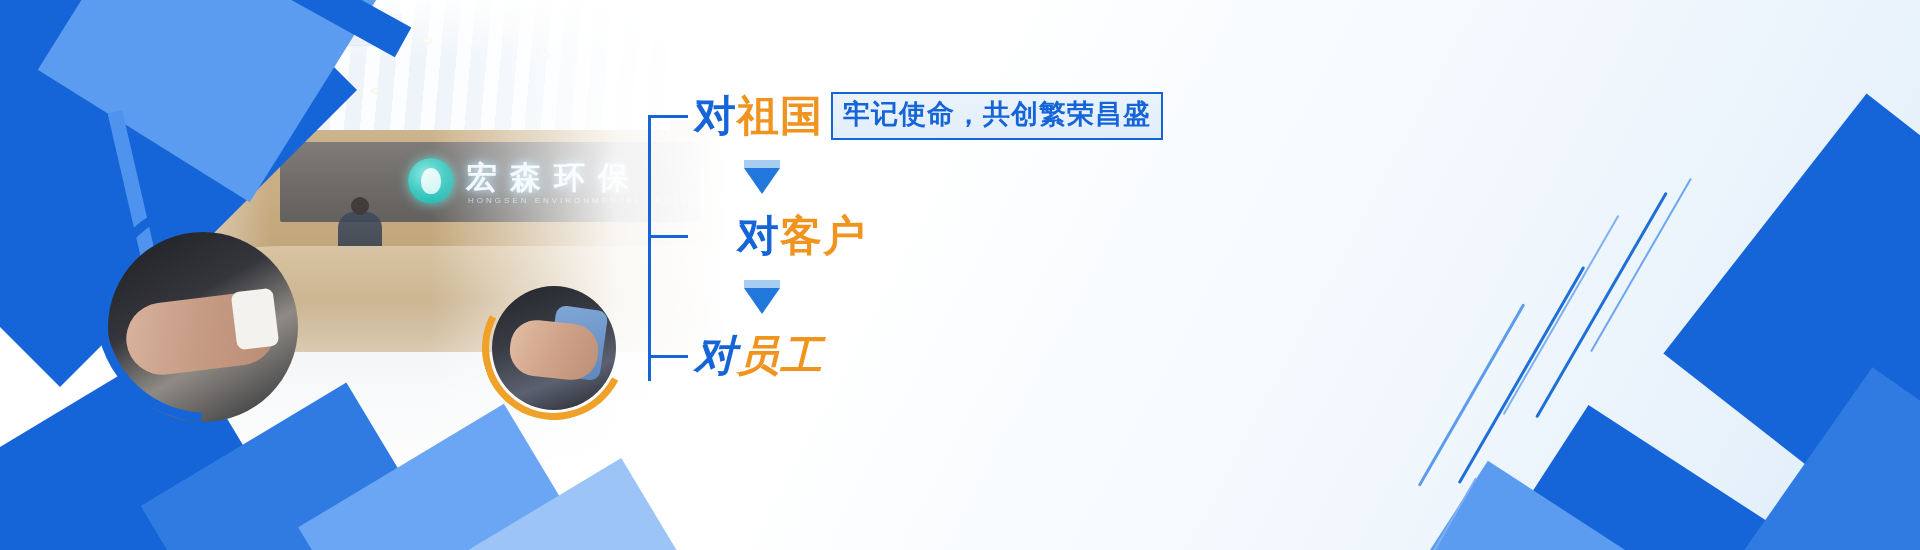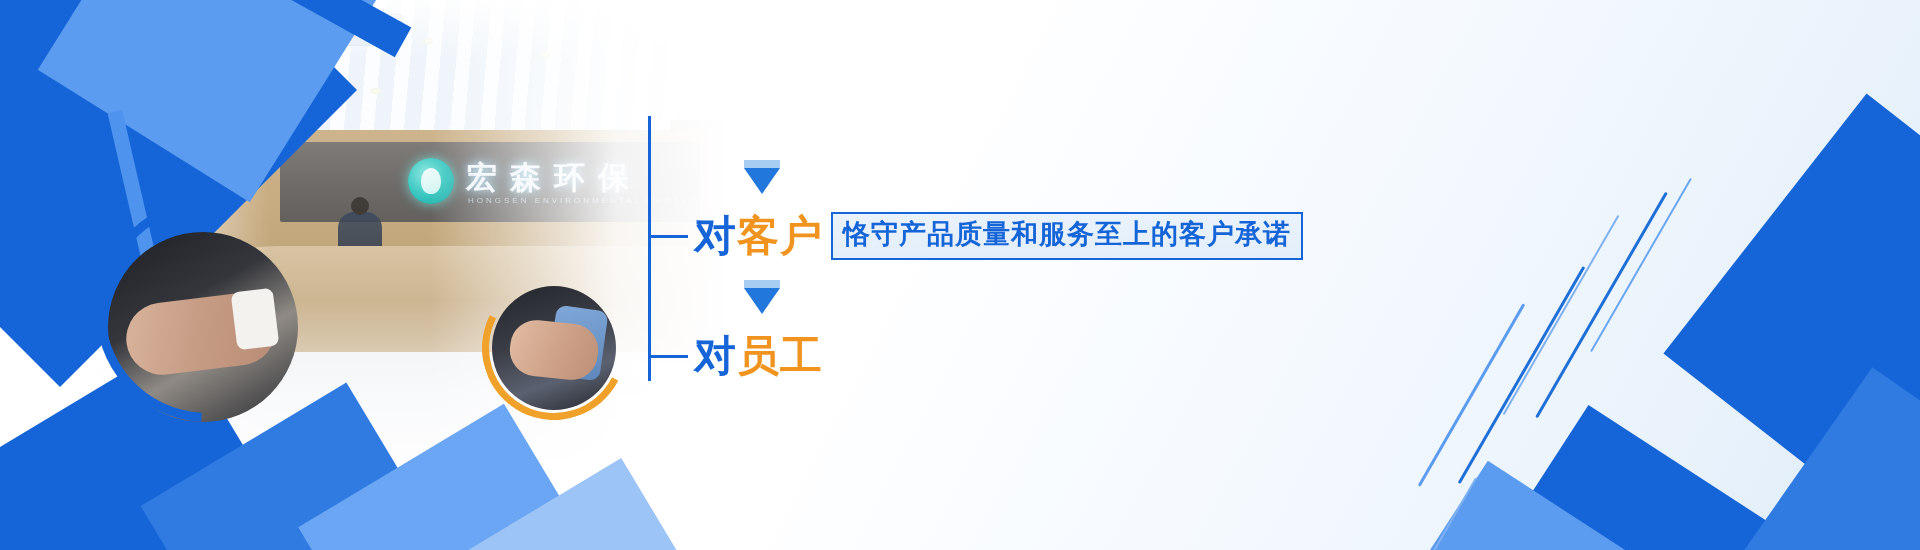--- a/index.html
+++ b/index.html
@@ -205,22 +205,22 @@
   .values{
     position:absolute;left:648px;top:78px;width:720px;height:330px;
   }
   .spine{
     position:absolute;left:0px;top:38px;width:3px;height:265px;background:#1565d8;
   }
   .row{
     position:absolute;left:0;display:flex;align-items:center;height:56px;
   }
   .row-1{top:10px;}
-  .row-2{top:130px;}
-  .row-3{top:250px;}
+  .row-2{top:130px;gap:43px;}
+  .row-3{top:250px;font-style:italic;}
   .tick{
     width:40px;height:3px;background:#1565d8;flex:none;
   }
   .label{
     font-size:42px;font-weight:700;white-space:nowrap;margin-left:6px;
     letter-spacing:1px;line-height:1;
   }
   .label .to{color:#1565d8;}
   .label .who{color:#f0941f;}
   .desc{
@@ -307,30 +307,34 @@
   <div class="r-line" style="left:1470px;top:290px;width:3px;height:210px;transform:rotate(30deg);background:#5b9bf0;"></div>
   <div class="r-line" style="left:1520px;top:250px;width:3px;height:250px;transform:rotate(30deg);"></div>
   <div class="r-line" style="left:1560px;top:200px;width:2px;height:230px;transform:rotate(30deg);background:#7fb0f2;"></div>
   <div class="r-line" style="left:1600px;top:175px;width:3px;height:260px;transform:rotate(30deg);"></div>
   <div class="r-line" style="left:1640px;top:165px;width:2px;height:200px;transform:rotate(30deg);background:#6aa6f3;"></div>
   <div class="r-line" style="left:1445px;top:470px;width:2px;height:120px;transform:rotate(30deg);background:#7fb0f2;"></div>
 
   <div class="values">
     <div class="spine"></div>
 
+    <div class="row row-1">
+      <div class="tick"></div>
+      <div class="label"><span class="to">对</span><span class="who">祖国</span></div>
+      <div class="desc">牢记使命，共创繁荣昌盛</div>
+    </div>
 
     <div class="arrow arrow-1">
       <div class="arrow-cap"></div>
       <div class="arrow-body" style="top:8px;"></div>
     </div>
 
     <div class="row row-2">
       <div class="tick"></div>
       <div class="label"><span class="to">对</span><span class="who">客户</span></div>
-      <div class="desc">恪守产品质量和服务至上的客户承诺</div>
     </div>
 
     <div class="arrow arrow-2">
       <div class="arrow-cap"></div>
       <div class="arrow-body" style="top:8px;"></div>
     </div>
 
     <div class="row row-3">
       <div class="tick"></div>
       <div class="label"><span class="to">对</span><span class="who">员工</span></div>

